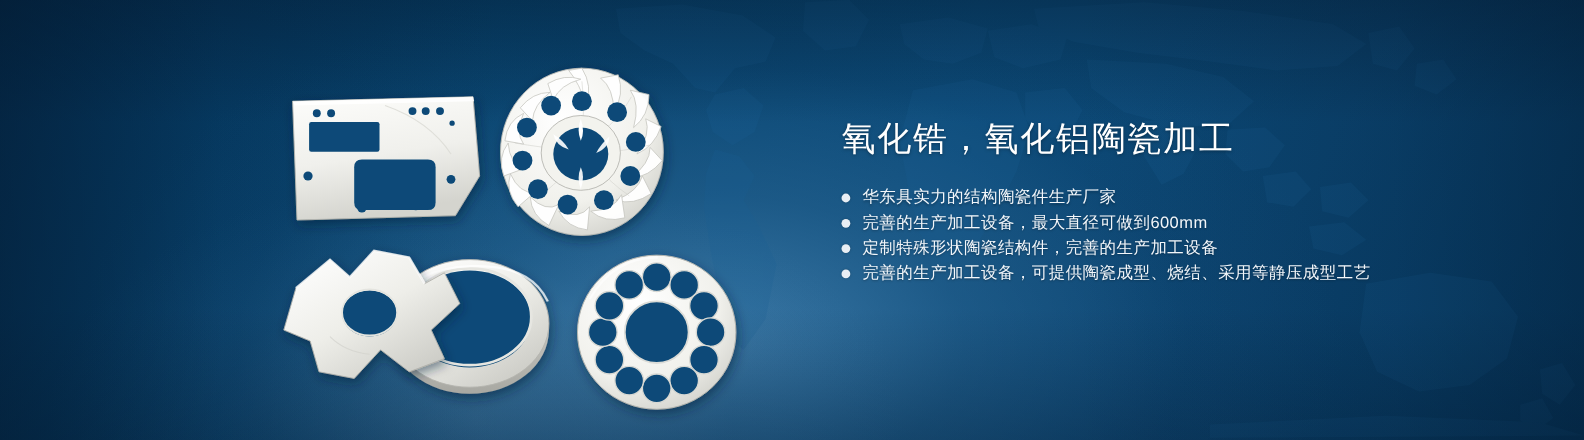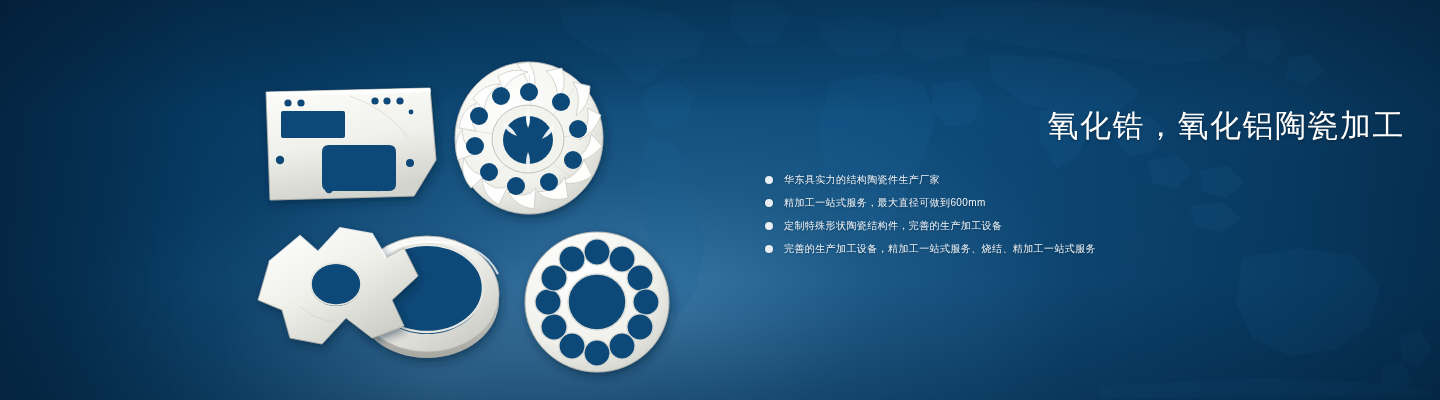--- a/index.html
+++ b/index.html
@@ -8,21 +8,20 @@
     padding: 0;
     background: #072f4e;
   }
   #banner {
     position: relative;
     width: 1440px;
     height: 400px;
     overflow: hidden;
     font-family: "Liberation Sans", "DejaVu Sans", sans-serif;
     background: #15803d;
-    text-align: right;
   }
 
   
   .bg-base {
     position: absolute;
     inset: 0;
     background: linear-gradient(115deg, #053258 0%, #07446f 28%, #0a4a78 55%, #0b4470 78%, #063a63 100%);
   }
   .bg-glow {
     position: absolute;
@@ -80,21 +79,21 @@
     margin: 0;
     padding: 0;
     margin-top: 22px;
   }
   .bullet {
     position: relative;
     display: flex;
     align-items: center;
     height: 23px;
     color: #f2f6fa;
-    font-size: 10px;
+    font-size: 15px;
     letter-spacing: 0.4px;
     white-space: nowrap;
     text-shadow: 0 1px 2px rgba(0,0,0,0.30);
   }
   .bullet-dot {
     flex: 0 0 auto;
     width: 8px;
     height: 8px;
     border-radius: 50%;
     background: #e8eef4;
@@ -293,26 +292,26 @@
 
   <div class="copy">
     <div class="headline">氧化锆，氧化铝陶瓷加工</div>
     <ul class="bullets">
       <li class="bullet">
         <span class="bullet-dot"></span>
         <span class="bullet-text">华东具实力的结构陶瓷件生产厂家</span>
       </li>
       <li class="bullet">
         <span class="bullet-dot"></span>
-        <span class="bullet-text">精加工一站式服务，最大直径可做到600mm</span>
+        <span class="bullet-text">完善的生产加工设备，最大直径可做到600mm</span>
       </li>
       <li class="bullet">
         <span class="bullet-dot"></span>
         <span class="bullet-text">定制特殊形状陶瓷结构件，完善的生产加工设备</span>
       </li>
       <li class="bullet">
         <span class="bullet-dot"></span>
-        <span class="bullet-text">完善的生产加工设备，精加工一站式服务、烧结、精加工一站式服务</span>
+        <span class="bullet-text">完善的生产加工设备，可提供陶瓷成型、烧结、采用等静压成型工艺</span>
       </li>
     </ul>
   </div>
 
 </div>
 
 </body></html>

